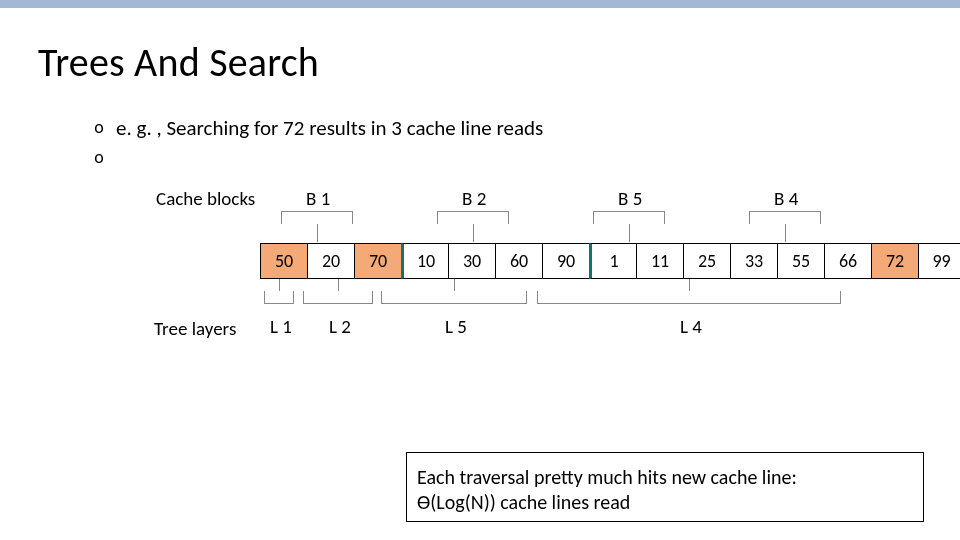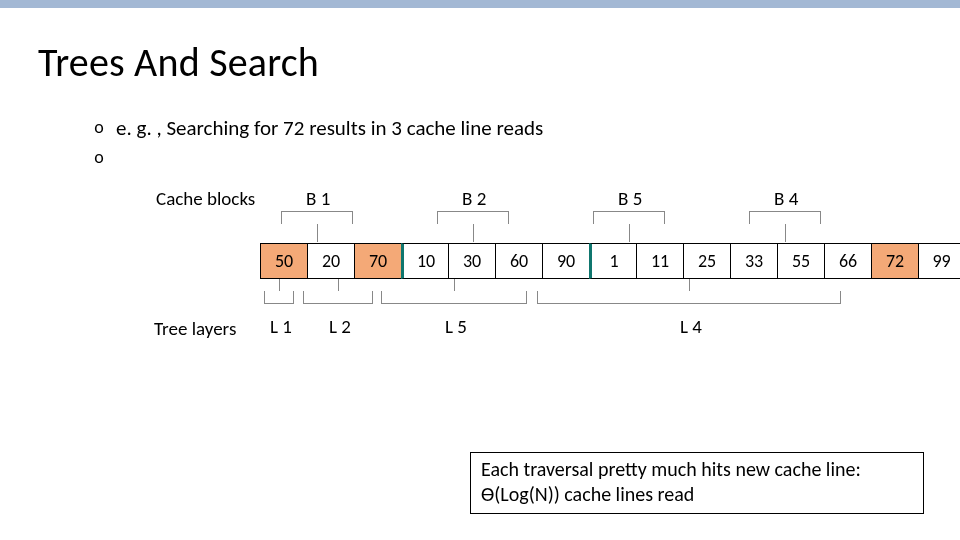--- a/index.html
+++ b/index.html
@@ -38,21 +38,21 @@
   .cell:last-child { border-right: 1.5px solid #000; }
   .cell.hi { background: #f4a977; }
   .group-sep { border-left: 3px solid #0f766e; }
   .bracket-bot { position: absolute; top: 104px; height: 13px; border: 1.5px solid #888; border-top: none; }
   .bracket-stem-bot { position: absolute; top: 92px; width: 0; height: 12px; border-left: 1.5px solid #888; }
   .l-lbl { position: absolute; top: 128px; font-size: 19px; }
   .brL1 { left: 116px; width: 30px; } .stL1 { left: 131px; } .lL1 { left: 122px; }
   .brL2 { left: 155px; width: 70px; } .stL2 { left: 190px; } .lL2 { left: 181px; }
   .brL3 { left: 233px; width: 146px; } .stL3 { left: 306px; } .lL3 { left: 297px; }
   .brL4 { left: 389px; width: 304px; } .stL4 { left: 541px; } .lL4 { left: 532px; }
-  .note-box { position: absolute; right: 36px; top: 452px; border: 1.5px solid #000; padding: 4px 10px 6px 10px; width: 454px; }
+  .note-box { position: absolute; right: 36px; top: 452px; border: 1.5px solid #000; padding: 12px 10px 6px 10px; width: 518px; }
   .note-line { font-size: 20px; line-height: 1.25; }
 </style>
 </head>
 <body>
 
 <div class="accent-bar"></div>
 
 <div class="slide">
   <h1 class="title">Trees And Search</h1>
 

